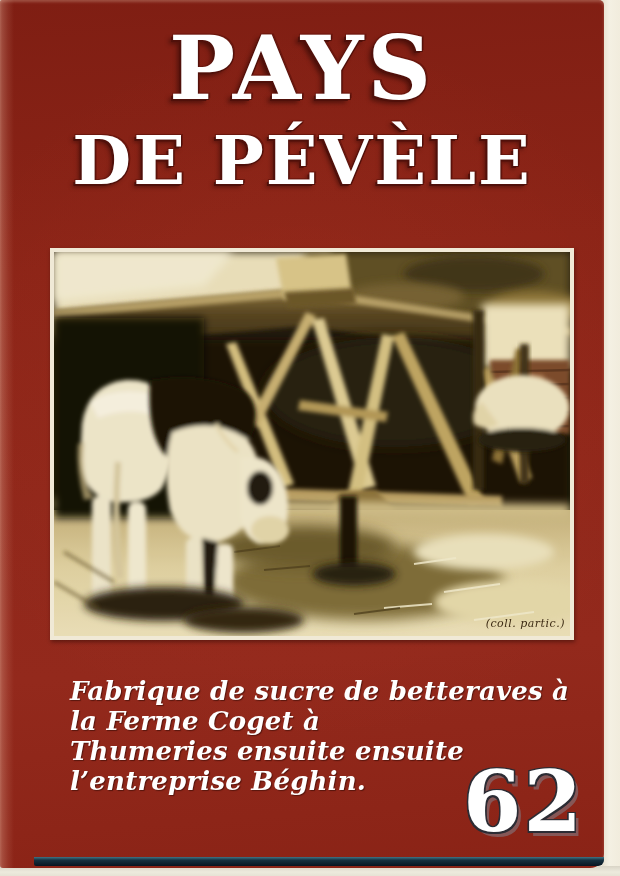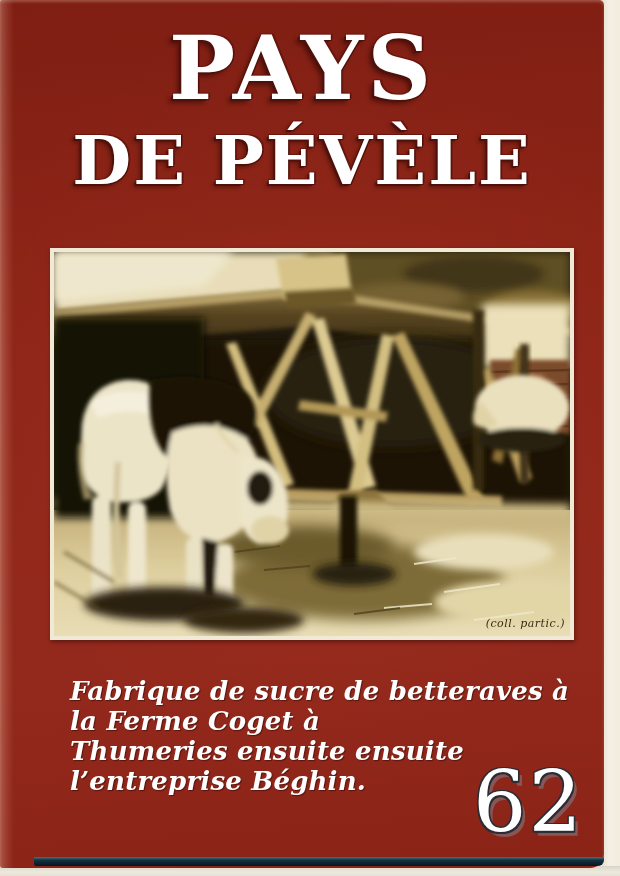--- a/index.html
+++ b/index.html
@@ -71,21 +71,21 @@
     position:absolute;left:60px;top:676px;width:500px;
     color:#ffffff;font-style:italic;font-weight:bold;
     font-size:26px;line-height:30px;letter-spacing:0.2px;
     text-shadow:1px 1px 1px rgba(50,10,5,0.6);
     margin-left:10px;
   }
 
   
   .issue-number{
     position:absolute;right:20px;top:760px;
-    font-size:84px;line-height:84px;font-weight:normal;color:#ffffff;
+    font-size:84px;line-height:84px;font-weight:bold;color:#ffffff;
     text-shadow:
       -1.5px -1.5px 0 #2c2c34, 1.5px -1.5px 0 #2c2c34,
       -1.5px 1.5px 0 #2c2c34, 1.5px 1.5px 0 #2c2c34,
        4px 5px 0 rgba(130,130,140,0.55);
     letter-spacing:2px;
   }
 </style>
 </head>
 <body>
 

